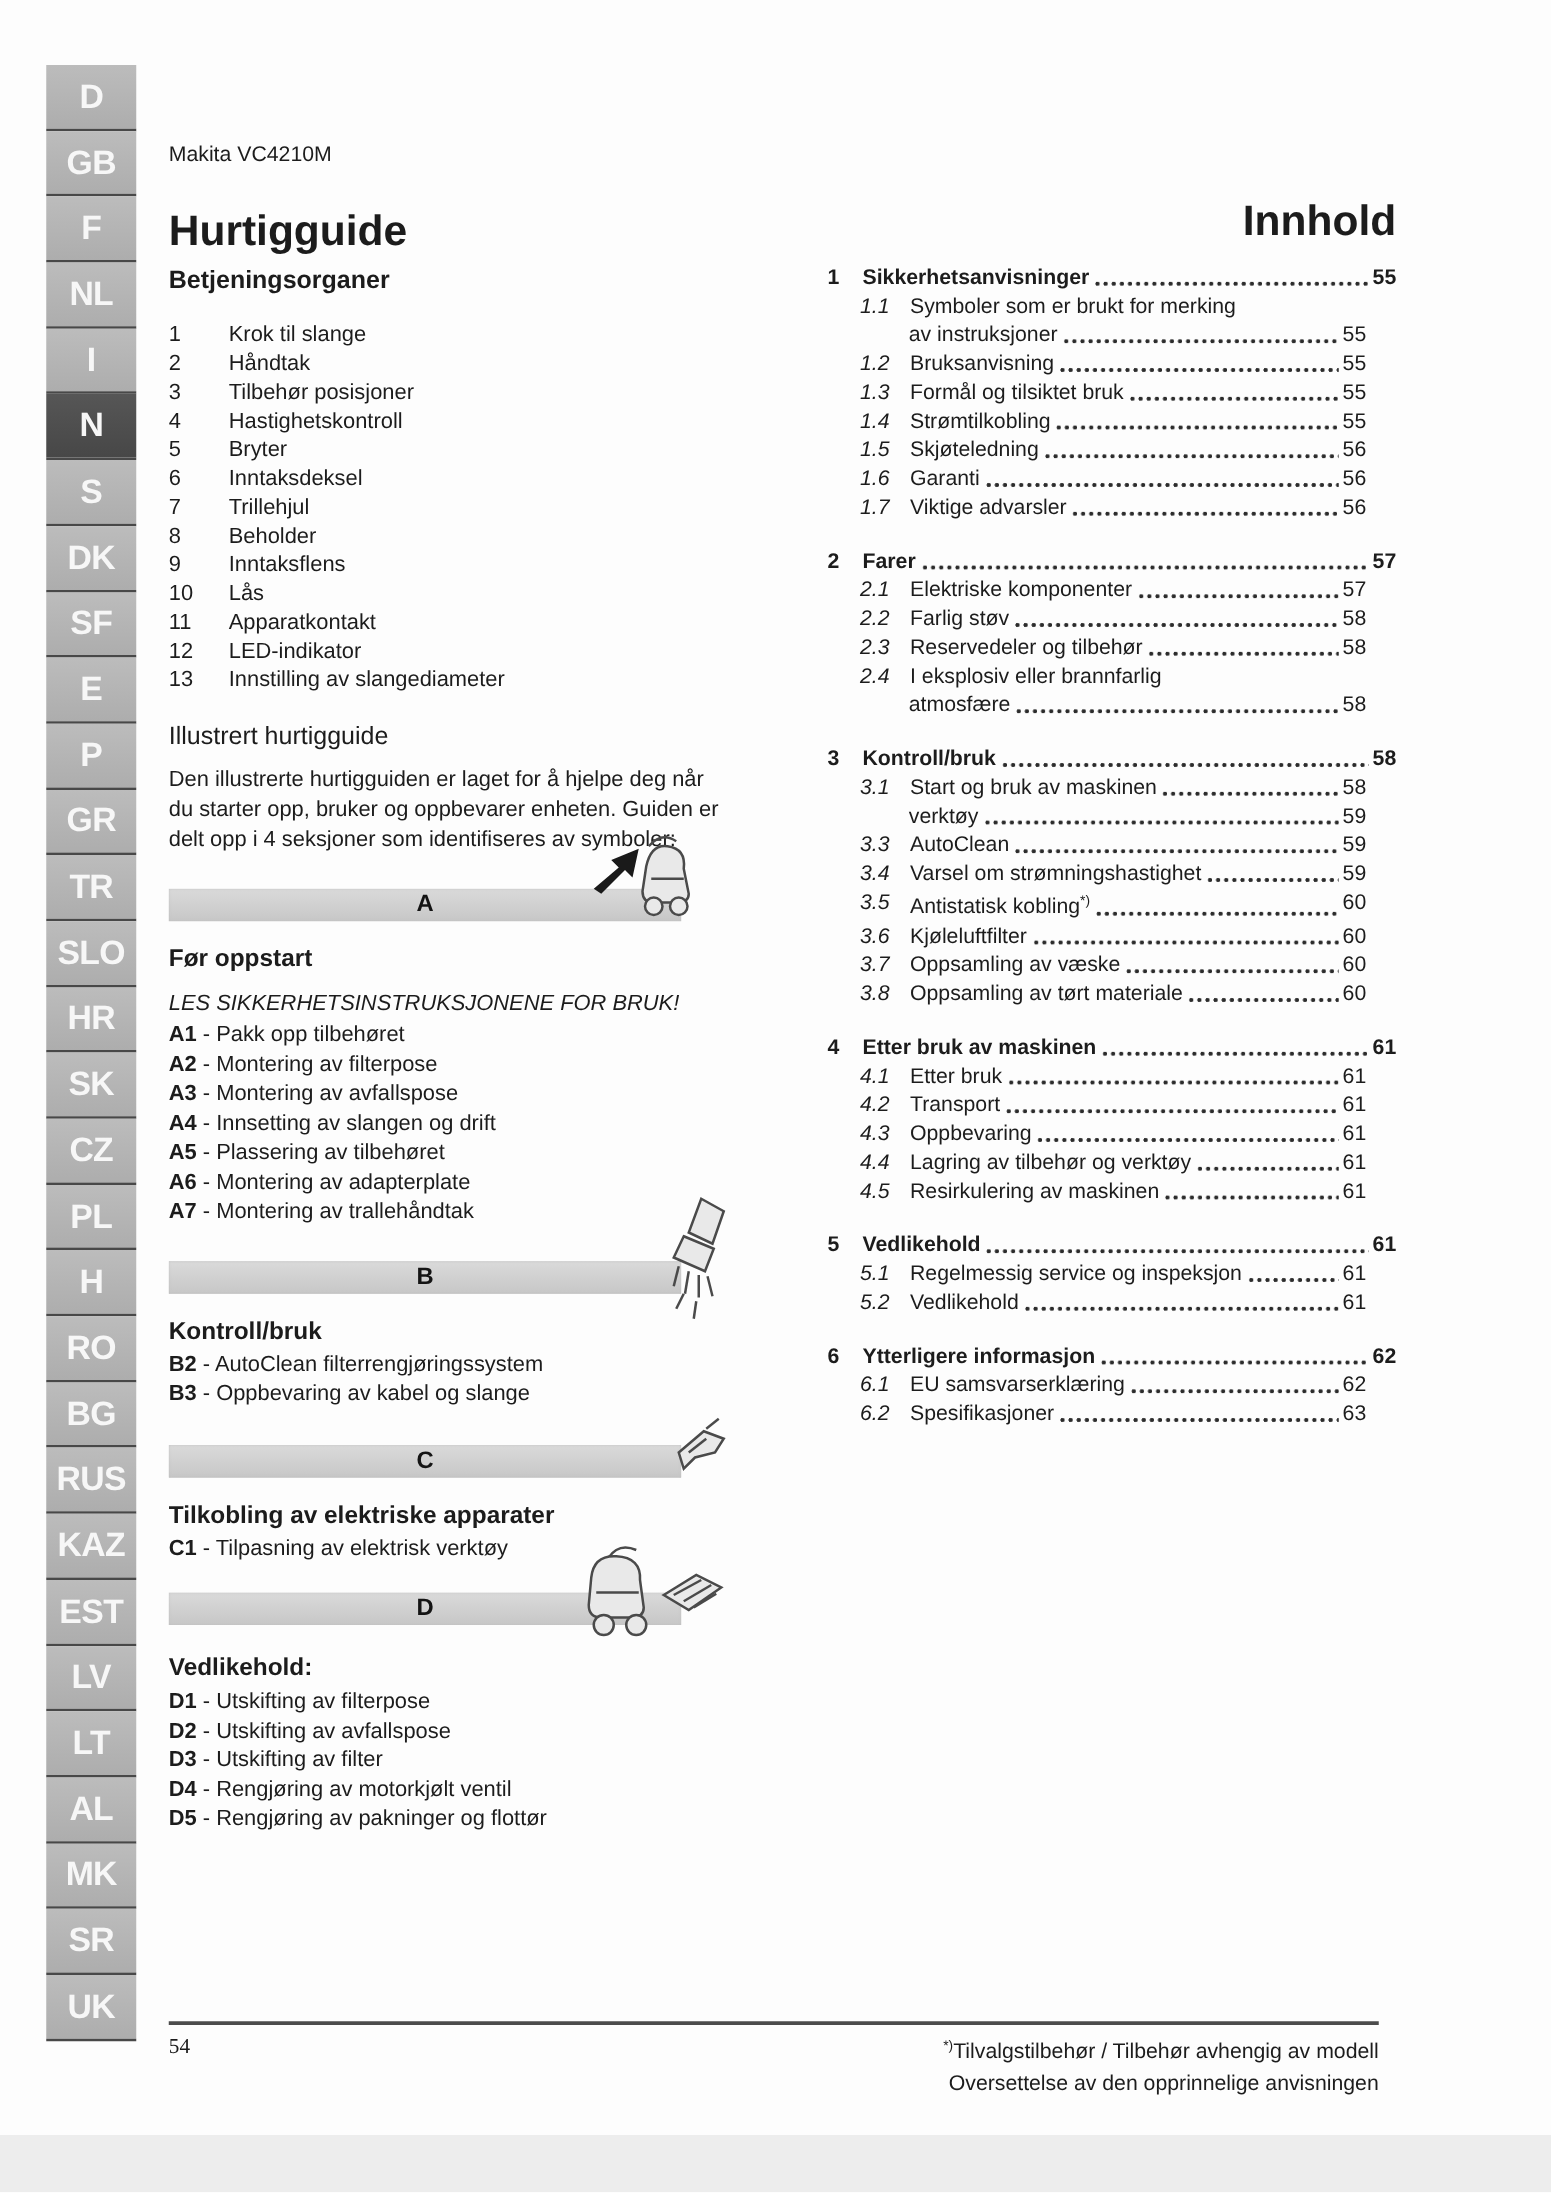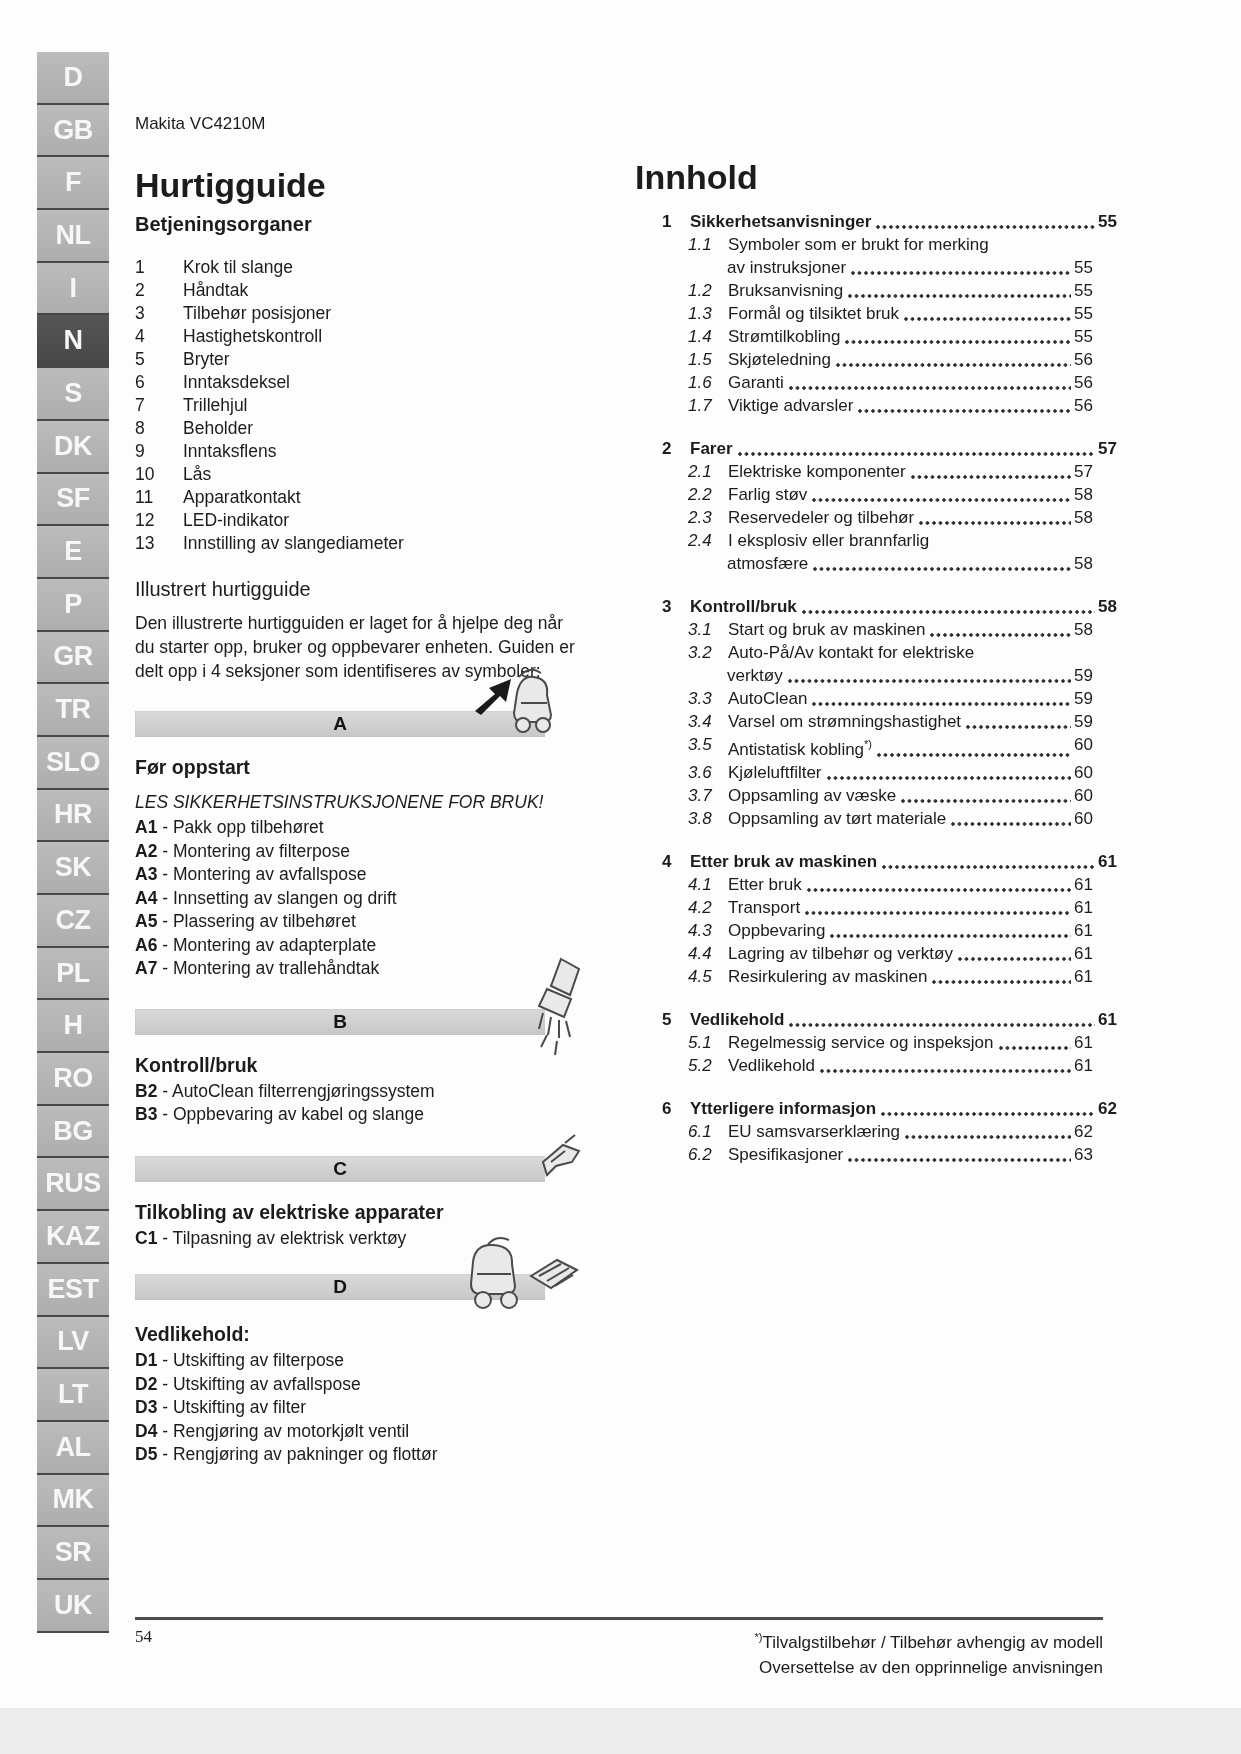--- a/index.html
+++ b/index.html
@@ -41,21 +41,21 @@
   .sec-lead{font-size:17.5px;margin:13px 0 0 0;font-style:italic;}
   .steps{margin-top:3px;font-size:17.5px;}
   .step-row{line-height:23.5px;}
   .step-code{font-weight:bold;}
   .bar-c-gap{margin-top:29px;}
   .bar-d-gap{margin-top:24px;}
   .heading-d{margin-top:23px;}
 
   
   .right-col{position:absolute;left:635px;top:158px;width:482px;}
-  .toc-title{font-size:34px;font-weight:bold;margin:0;line-height:1.12;}
+  .toc-title{font-size:34px;font-weight:bold;margin:0;line-height:1.12;text-align:right;}
   .toc{margin-top:14px;font-size:17px;}
   .toc-sec{display:flex;font-weight:bold;padding-left:27px;margin-top:20px;line-height:23px;}
   .toc-sec:first-child{margin-top:0;}
   .toc-sec .t-num{flex:0 0 28px;}
   .toc-item{display:flex;padding-left:53px;padding-right:24px;line-height:23px;}
   .toc-item .t-num{flex:0 0 40px;font-style:italic;}
   .toc-cont{padding-left:92px;}
   .t-label{white-space:nowrap;}
   .t-label sup{font-size:11px;}
   .dots{flex:1;min-width:10px;margin:0 3px 3px 5px;height:6px;align-self:flex-end;
@@ -426,24 +426,20 @@
           <span class="t-label">Kontroll/bruk</span>
           <span class="dots"></span>
           <span class="t-page">58</span>
         </div>
         <div class="toc-item">
           <span class="t-num">3.1</span>
           <span class="t-label">Start og bruk av maskinen</span>
           <span class="dots"></span>
           <span class="t-page">58</span>
         </div>
-        <div class="toc-item">
-          <span class="t-num">3.2</span>
-          <span class="t-label">Auto-På/Av kontakt for elektriske</span>
-        </div>
         <div class="toc-item toc-cont">
           <span class="t-label">verktøy</span>
           <span class="dots"></span>
           <span class="t-page">59</span>
         </div>
         <div class="toc-item">
           <span class="t-num">3.3</span>
           <span class="t-label">AutoClean</span>
           <span class="dots"></span>
           <span class="t-page">59</span>

